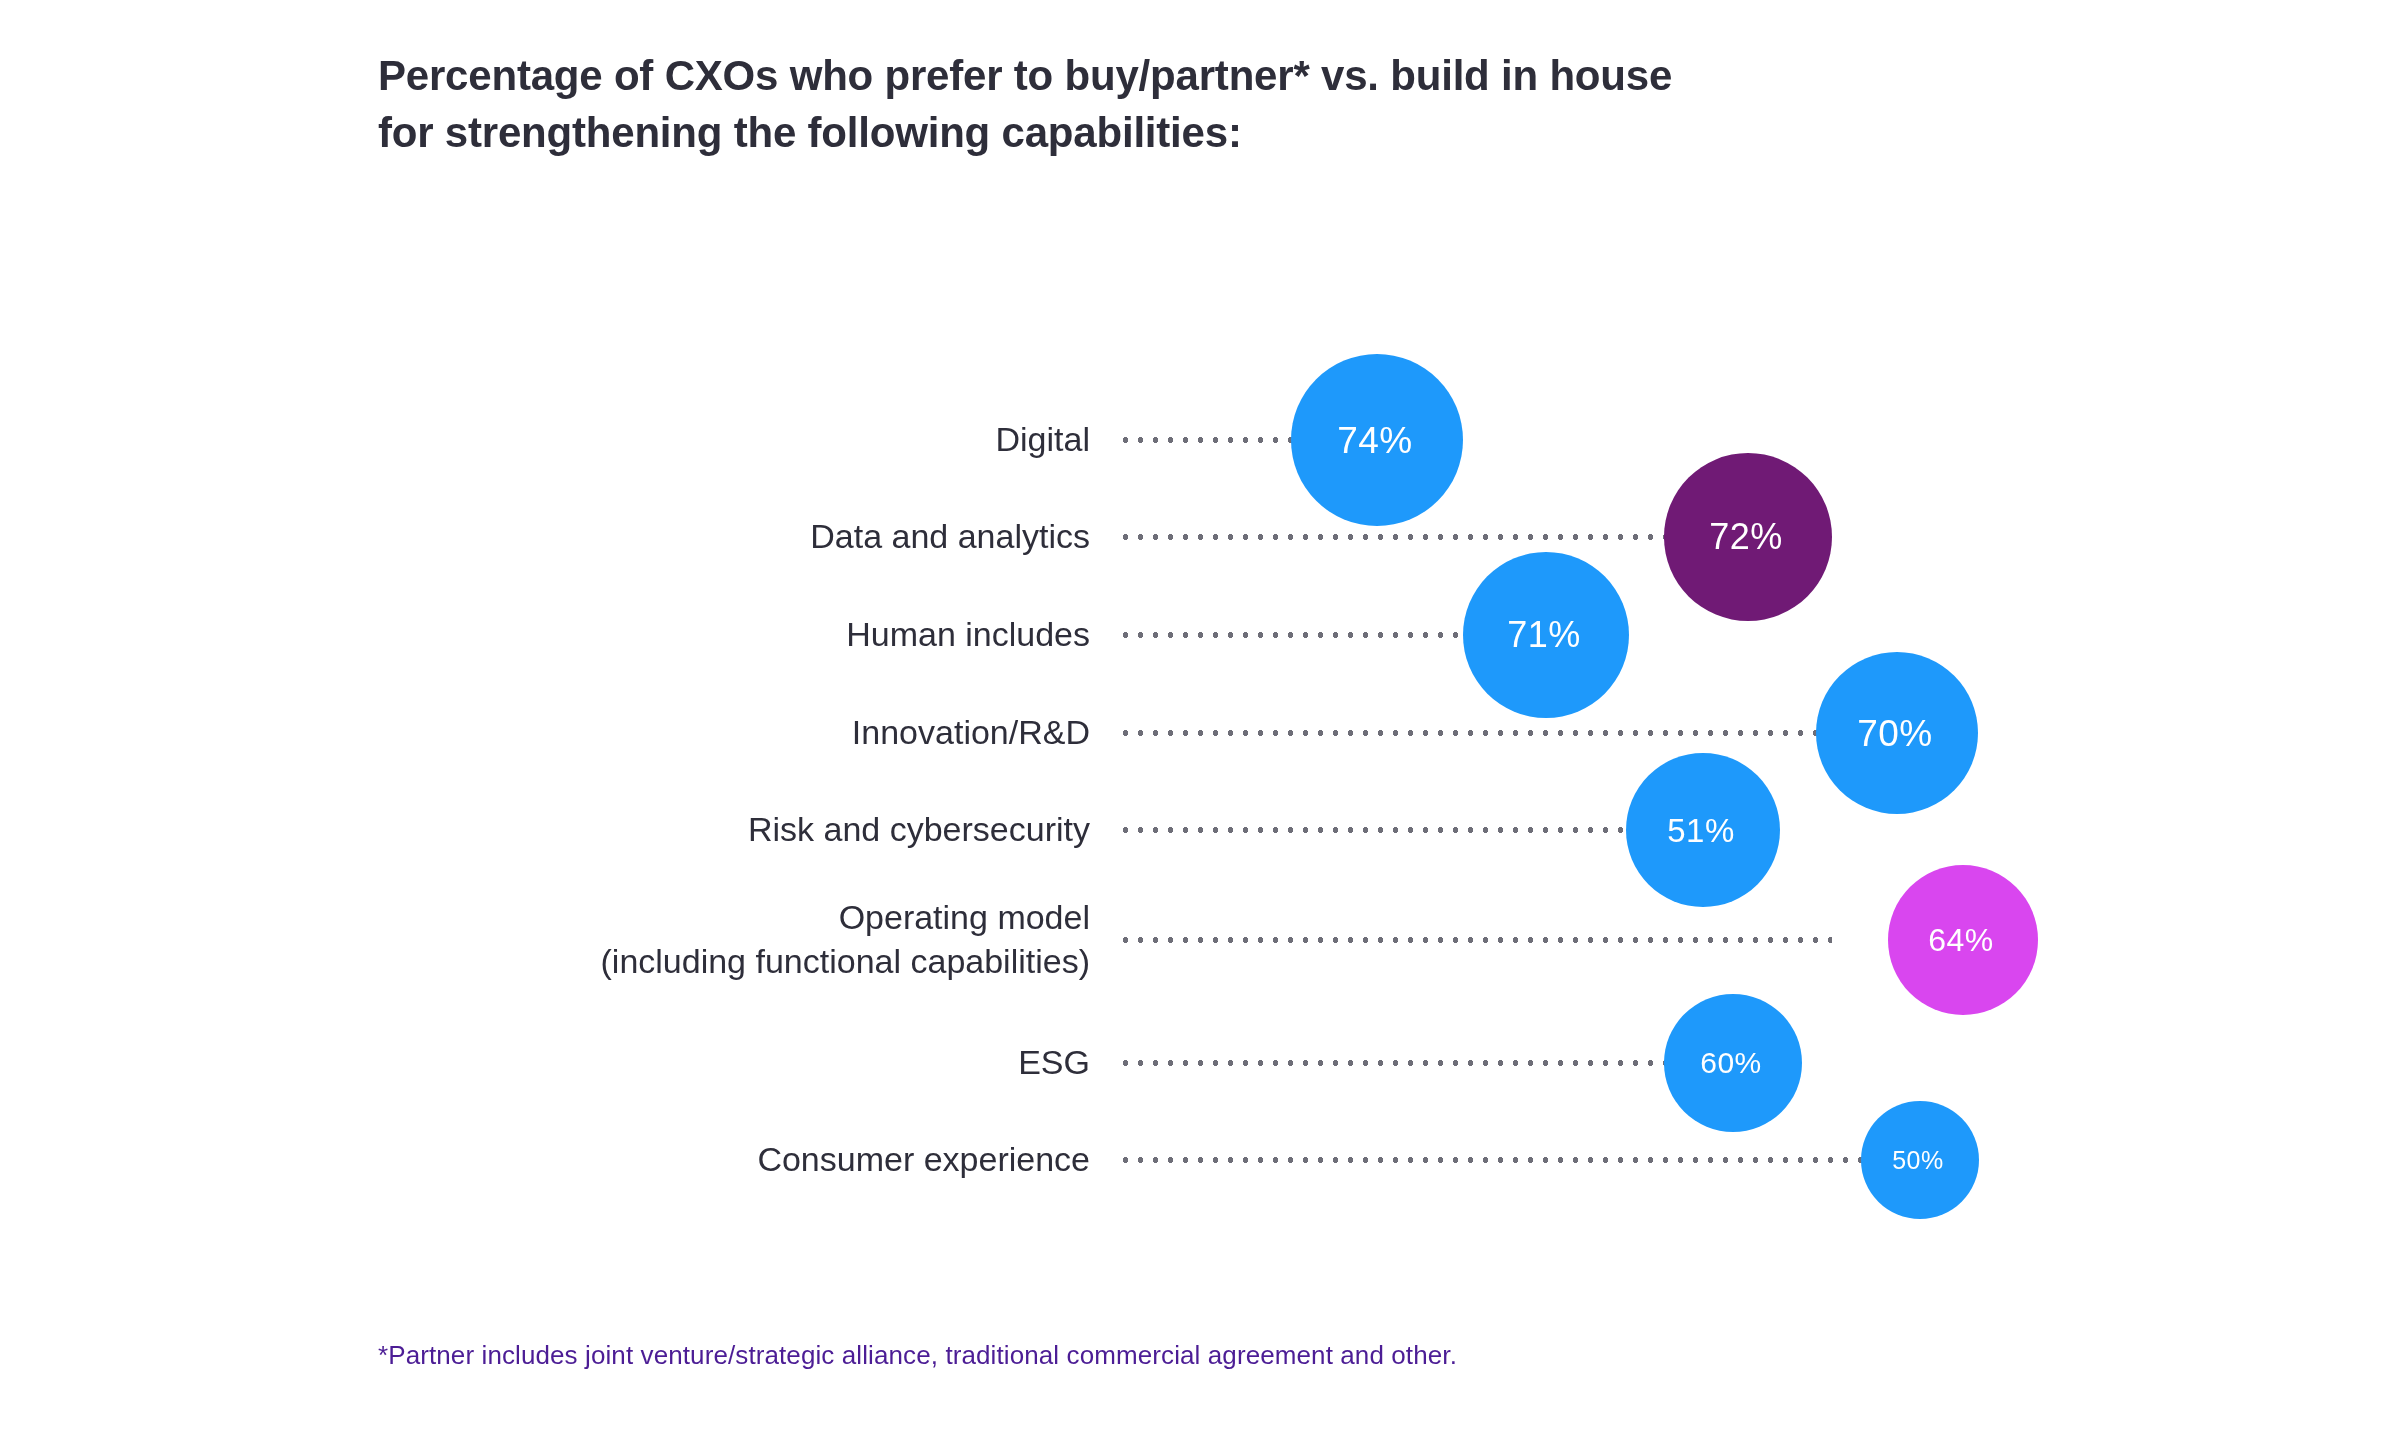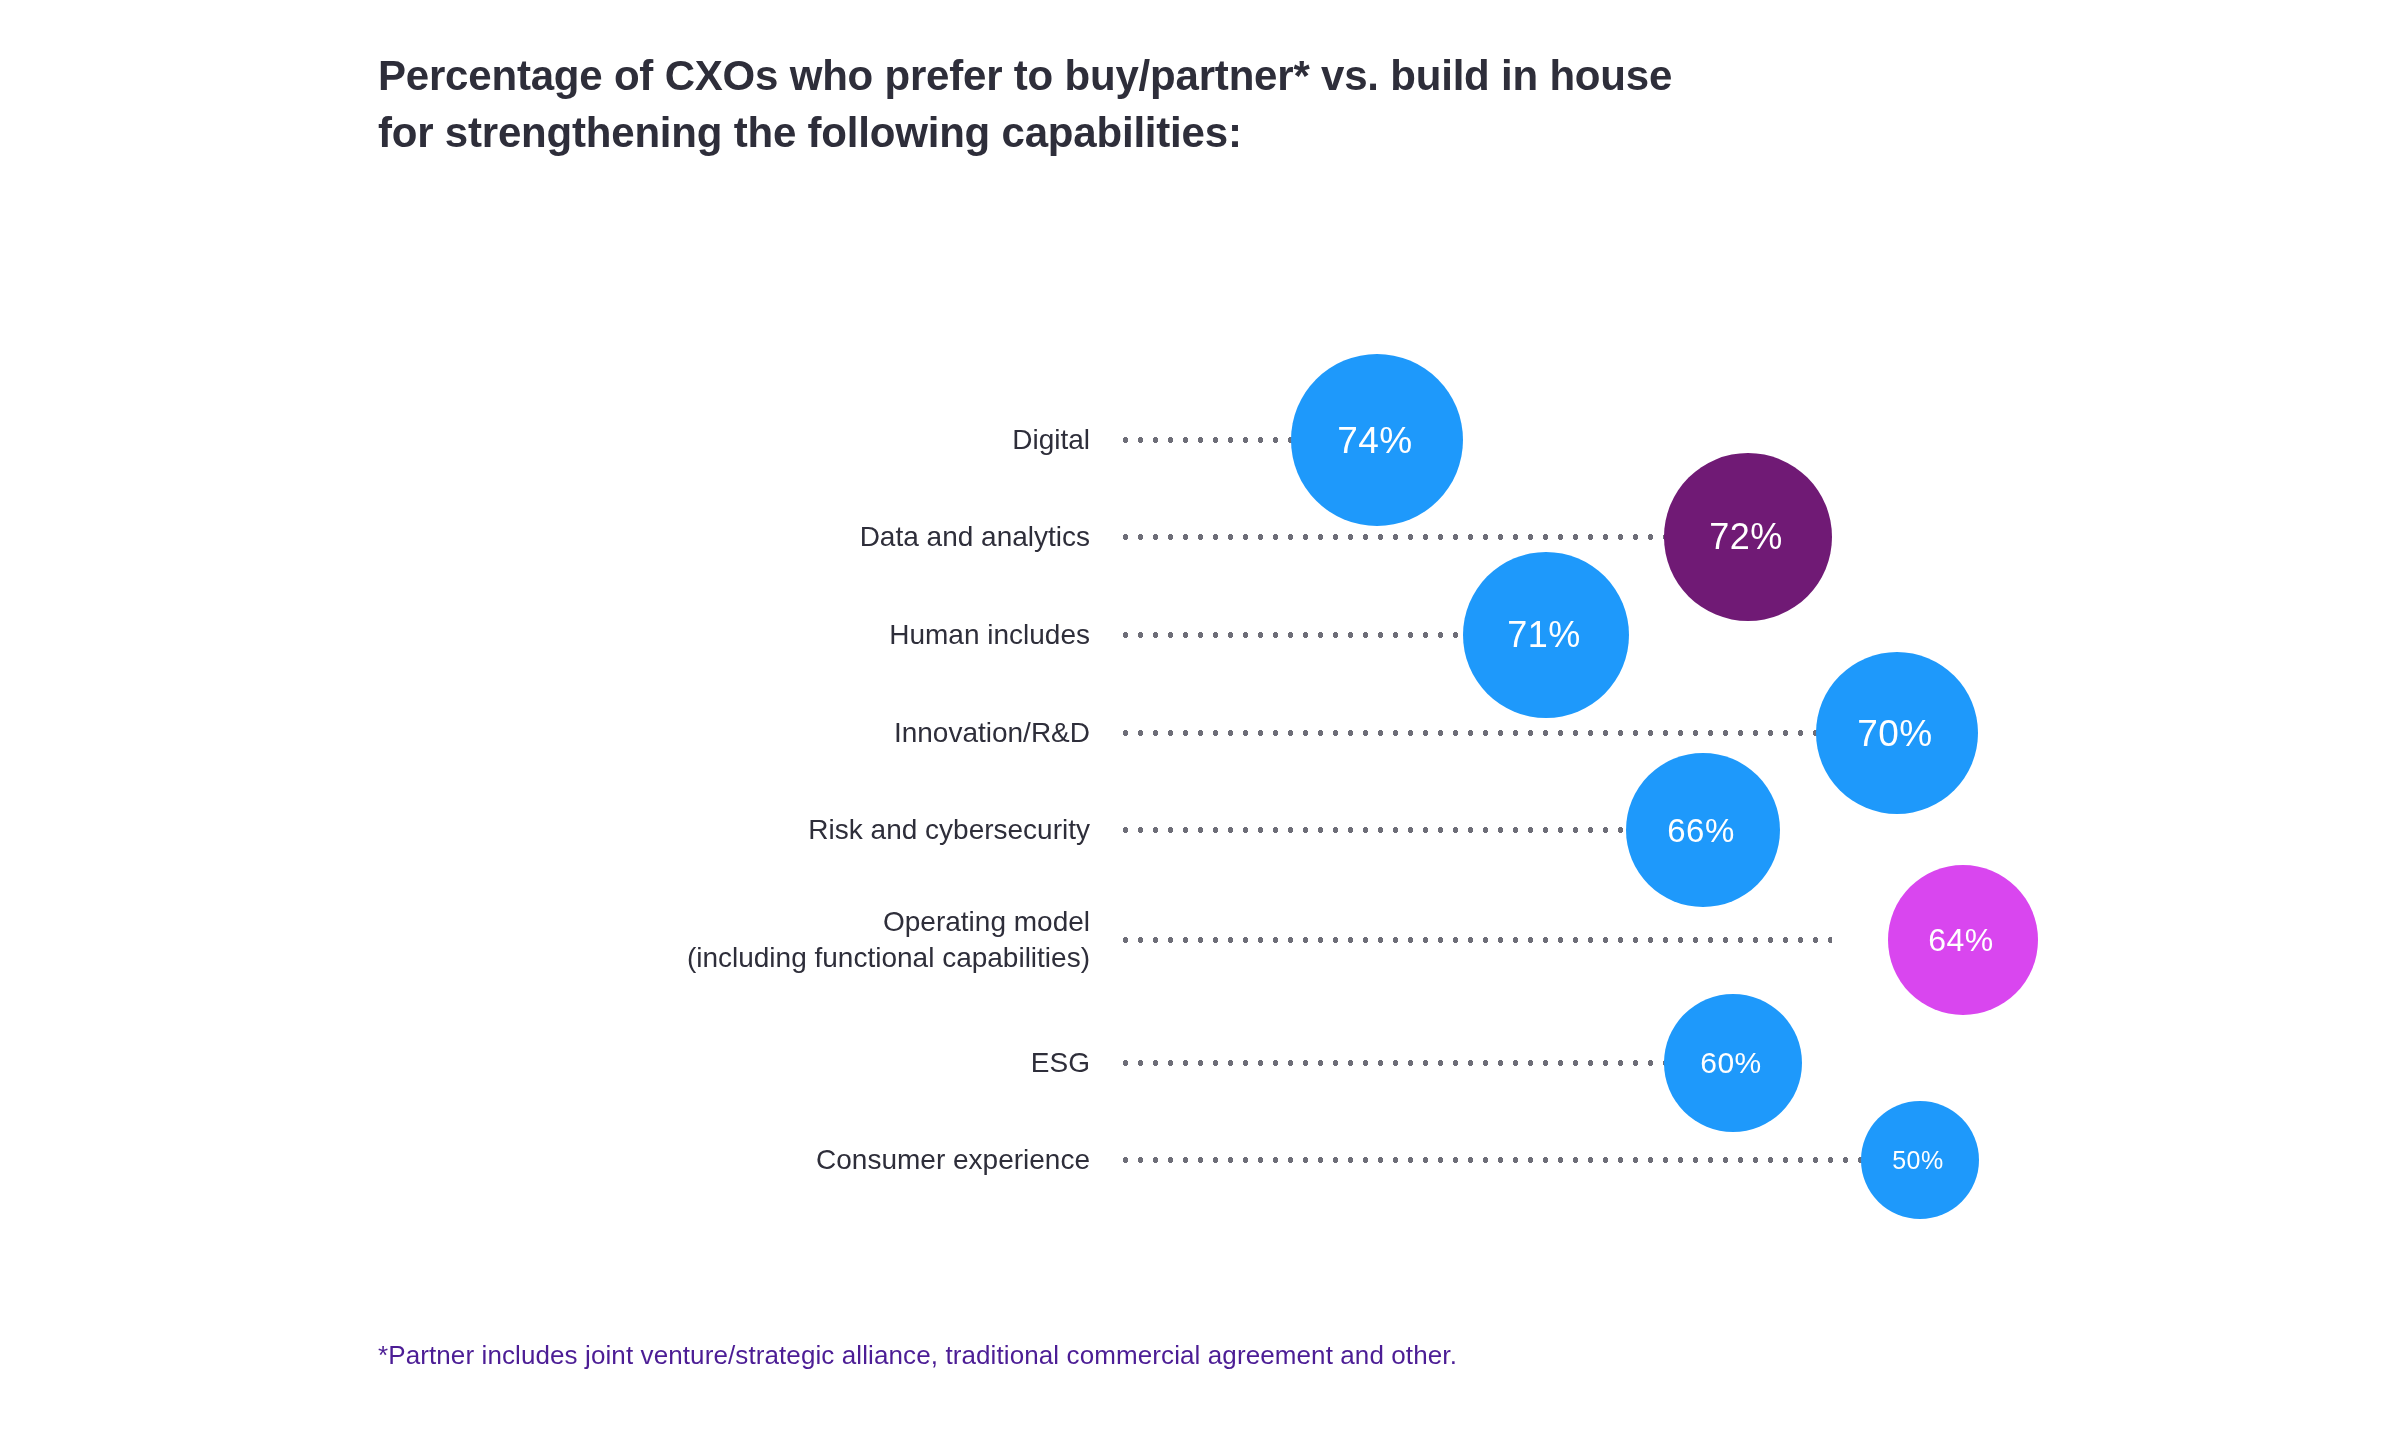--- a/index.html
+++ b/index.html
@@ -26,21 +26,21 @@
   }
 
   
   .plot{position:absolute;left:0;top:0;width:2400px;height:1433px;}
 
   .row-label{
     position:absolute;
     right:1310px;              
     transform:translateY(-50%);
     text-align:right;
-    font-size:28px;
+    font-size:34px;
     line-height:1.28;
     font-weight:400;
     color:#2e2e3a;
     white-space:pre-line;
     width:1000px;
   }
 
   .leader{
     position:absolute;
     height:6px;
@@ -106,21 +106,21 @@
         <span class="bubble-value" style="font-size: 36px;">71%</span>
       </div>
       <div class="row-label" style="top: 733px;">Innovation/R&amp;D</div>
       <div class="leader" style="left: 1118px; top: 733px; width: 702px;"></div>
       <div class="bubble" style="left: 1897px; top: 733px; width: 162px; height: 162px; background: rgb(30, 153, 251);">
         <span class="bubble-value" style="font-size: 37px;">70%</span>
       </div>
       <div class="row-label" style="top: 830px;">Risk and cybersecurity</div>
       <div class="leader" style="left: 1118px; top: 830px; width: 512px;"></div>
       <div class="bubble" style="left: 1703px; top: 830px; width: 154px; height: 154px; background: rgb(30, 153, 251);">
-        <span class="bubble-value" style="font-size: 33px;">66%</span>
+        <span class="bubble-value" style="font-size: 33px;">51%</span>
       </div>
       <div class="row-label" style="top: 940px;">Operating model
 (including functional capabilities)</div>
       <div class="leader" style="left: 1118px; top: 940px; width: 714px;"></div>
       <div class="bubble" style="left: 1963px; top: 940px; width: 150px; height: 150px; background: #d946ef; justify-content: center;">
         <span class="bubble-value" style="font-size: 32px;">64%</span>
       </div>
       <div class="row-label" style="top: 1063px;">ESG</div>
       <div class="leader" style="left: 1118px; top: 1063px; width: 550px;"></div>
       <div class="bubble" style="left: 1733px; top: 1063px; width: 138px; height: 138px; background: rgb(30, 153, 251);">

